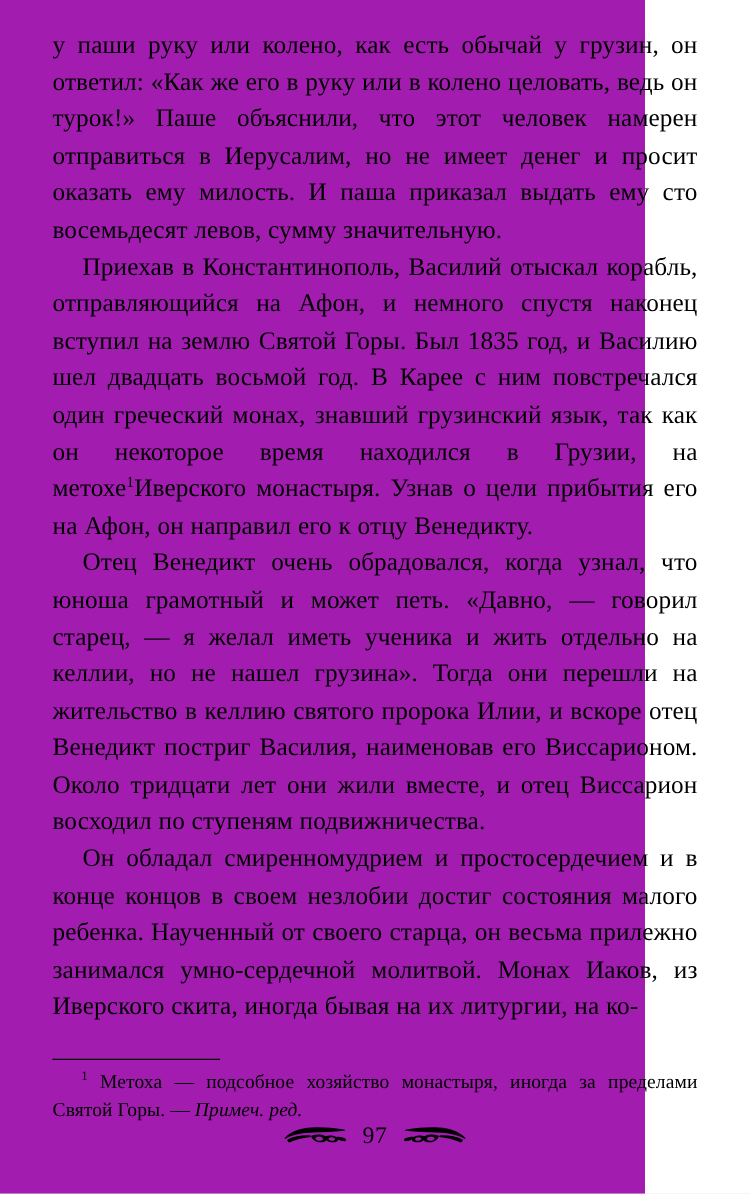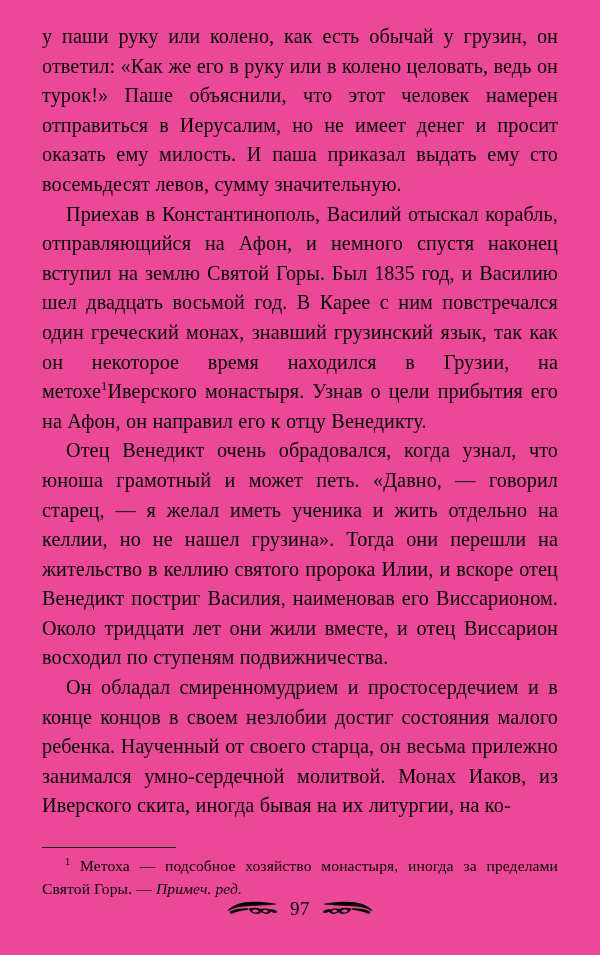--- a/index.html
+++ b/index.html
@@ -15,23 +15,23 @@
     overflow: hidden;
     font-family: "Liberation Serif", "DejaVu Serif", serif;
     color: #000000;
     -webkit-font-smoothing: antialiased;
   }
 
   .page {
     position: absolute;
     left: 0;
     top: 0;
-    width: 600px;
+    width: 516px;
     height: 955px;
-    background: #ec4899;
+    background: #a21caf;
   }
 
   
   .text-column {
     position: absolute;
     left: 42px;
     top: 22px;
     width: 516px;
   }
 

